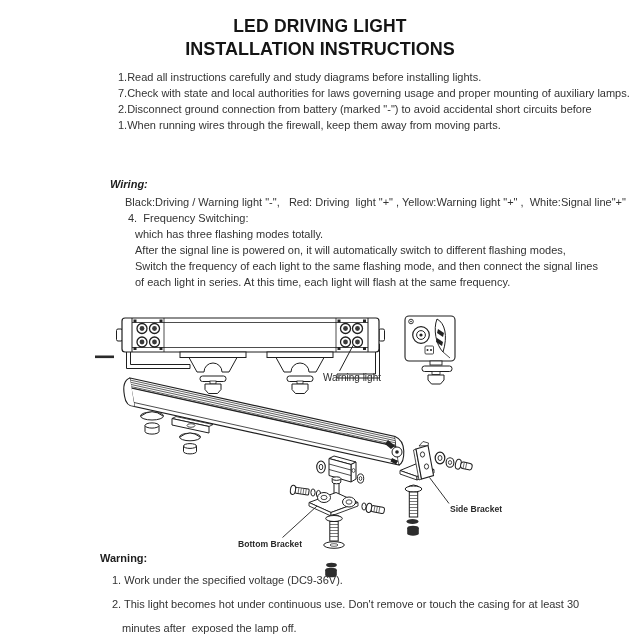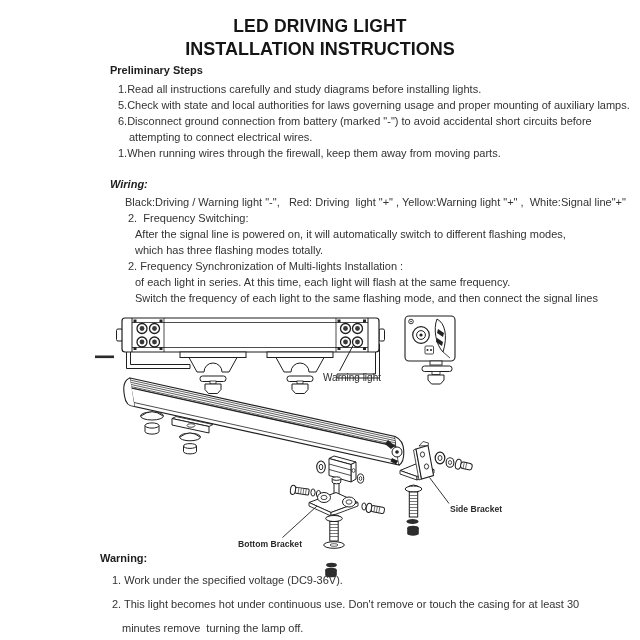--- a/index.html
+++ b/index.html
@@ -34,40 +34,37 @@
 <body>
 
 <div id="page">
 
   <div class="abs title">
     <div class="t1">LED DRIVING LIGHT</div>
     <div class="t2">INSTALLATION INSTRUCTIONS</div>
   </div>
 
   <div class="abs prelim">
-    <div class="sec-head">Preliminary Steps</div>
     <div class="lines">
       <div class="ln">1.Read all instructions carefully and study diagrams before installing lights.</div>
-      <div class="ln">5.Check with state and local authorities for laws governing usage and proper mounting of auxiliary lamps.</div>
-      <div class="ln">6.Disconnect ground connection from battery (marked "-") to avoid accidental short circuits before</div>
-      <div class="ln cont">attempting to connect electrical wires.</div>
+      <div class="ln">7.Check with state and local authorities for laws governing usage and proper mounting of auxiliary lamps.</div>
+      <div class="ln">2.Disconnect ground connection from battery (marked "-") to avoid accidental short circuits before</div>
       <div class="ln">1.When running wires through the firewall, keep them away from moving parts.</div>
     </div>
   </div>
 
   <div class="abs wiring">
     <div class="sec-head italic">Wiring:</div>
     <div class="lines">
       <div class="ln colors">Black:Driving / Warning light "-",   Red: Driving  light "+" , Yellow:Warning light "+" ,  White:Signal line"+"</div>
-      <div class="ln num">2.  Frequency Switching:</div>
+      <div class="ln num">4.  Frequency Switching:</div>
+      <div class="ln body">which has three flashing modes totally.</div>
       <div class="ln body">After the signal line is powered on, it will automatically switch to different flashing modes,</div>
-      <div class="ln body">which has three flashing modes totally.</div>
-      <div class="ln num">2. Frequency Synchronization of Multi-lights Installation :</div>
+      <div class="ln body">Switch the frequency of each light to the same flashing mode, and then connect the signal lines</div>
       <div class="ln body">of each light in series. At this time, each light will flash at the same frequency.</div>
-      <div class="ln body">Switch the frequency of each light to the same flashing mode, and then connect the signal lines</div>
     </div>
   </div>
 
   <svg class="abs diagram" width="470" height="288" viewBox="0 0 470 288">
 
     <g>
       <rect class="s" x="28.5" y="29" width="6" height="12" rx="1.5" stroke-width="1"></rect>
       <rect class="s" x="291" y="29" width="5.5" height="12" rx="1.5" stroke-width="1"></rect>
 
       <path class="s" d="M38.5,33 V68.5 H102 V64.5 H42.5 V33 Z" stroke-width="1"></path>
@@ -287,17 +284,17 @@
       <line x1="361" y1="203.5" x2="341.5" y2="177.5" stroke="#1f1f1f" stroke-width=".9"></line>
       <text class="b" x="362" y="211.5" font-size="8.6">Side Bracket</text>
     </g>
   </svg>
 
   <div class="abs warn">
     <div class="sec-head">Warning:</div>
     <div class="lines">
       <div class="ln">1. Work under the specified voltage (DC9-36V).</div>
       <div class="ln">2. This light becomes hot under continuous use. Don't remove or touch the casing for at least 30</div>
-      <div class="ln cont">minutes remove  turning the lamp off.</div>
+      <div class="ln cont">minutes after  exposed the lamp off.</div>
     </div>
   </div>
 
 </div>
 
 </body></html>

